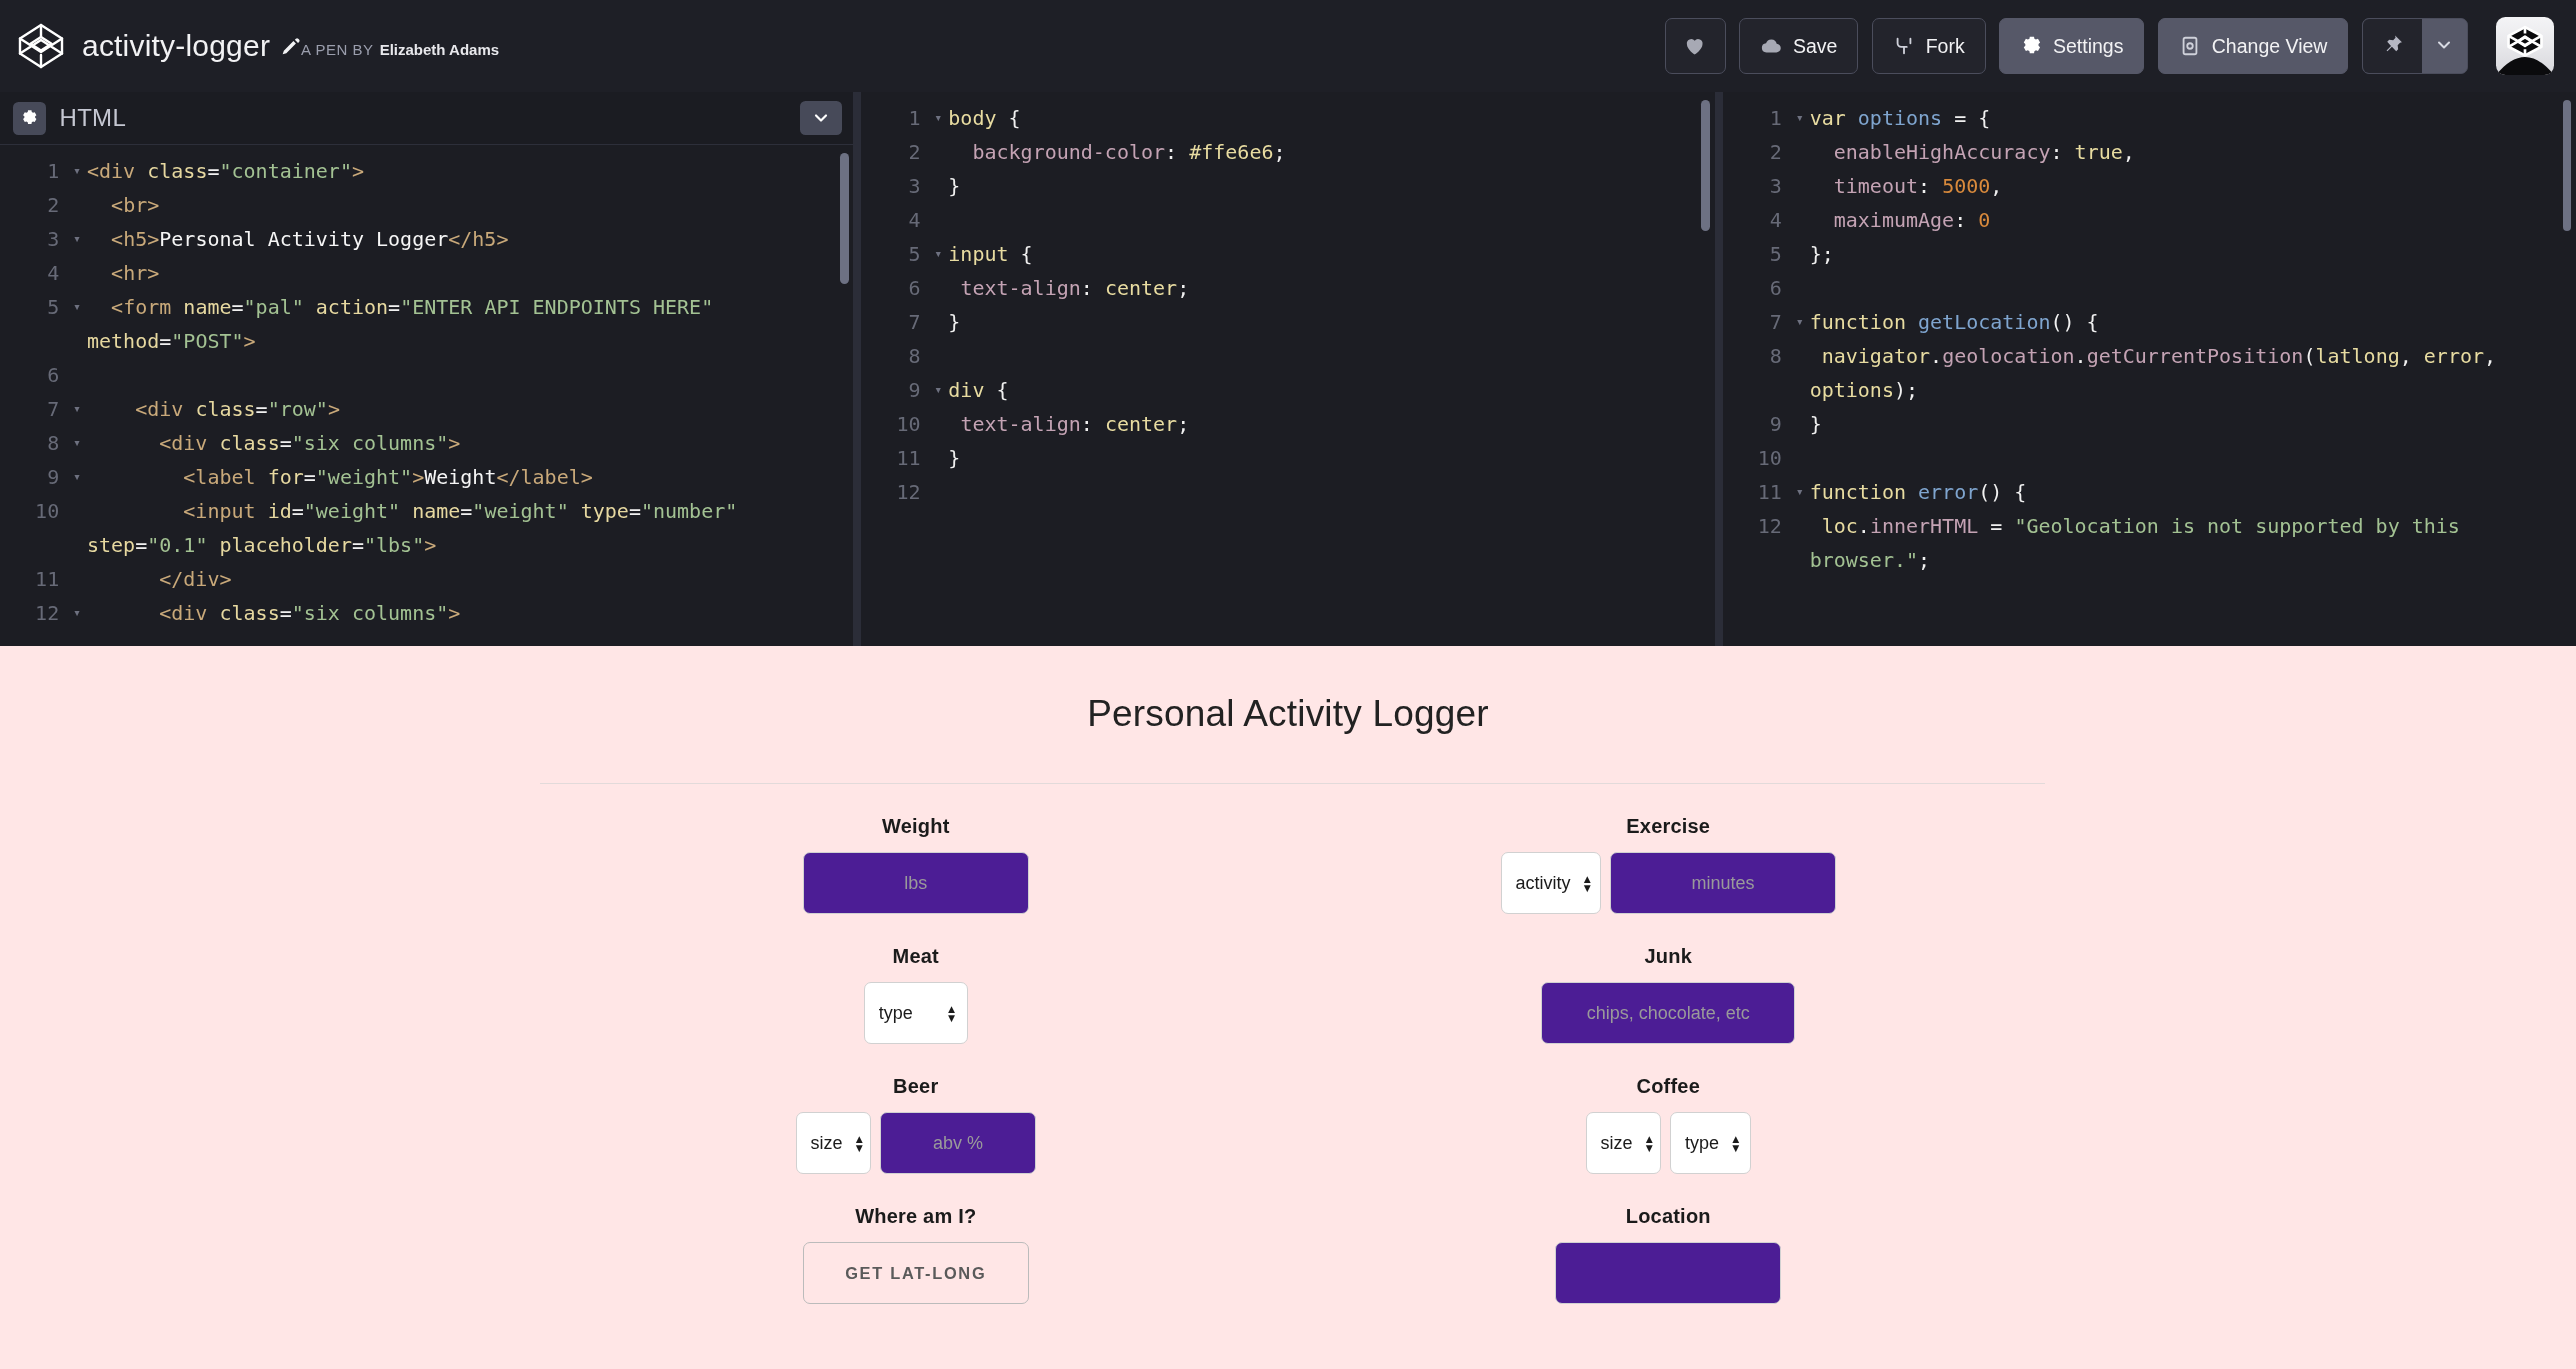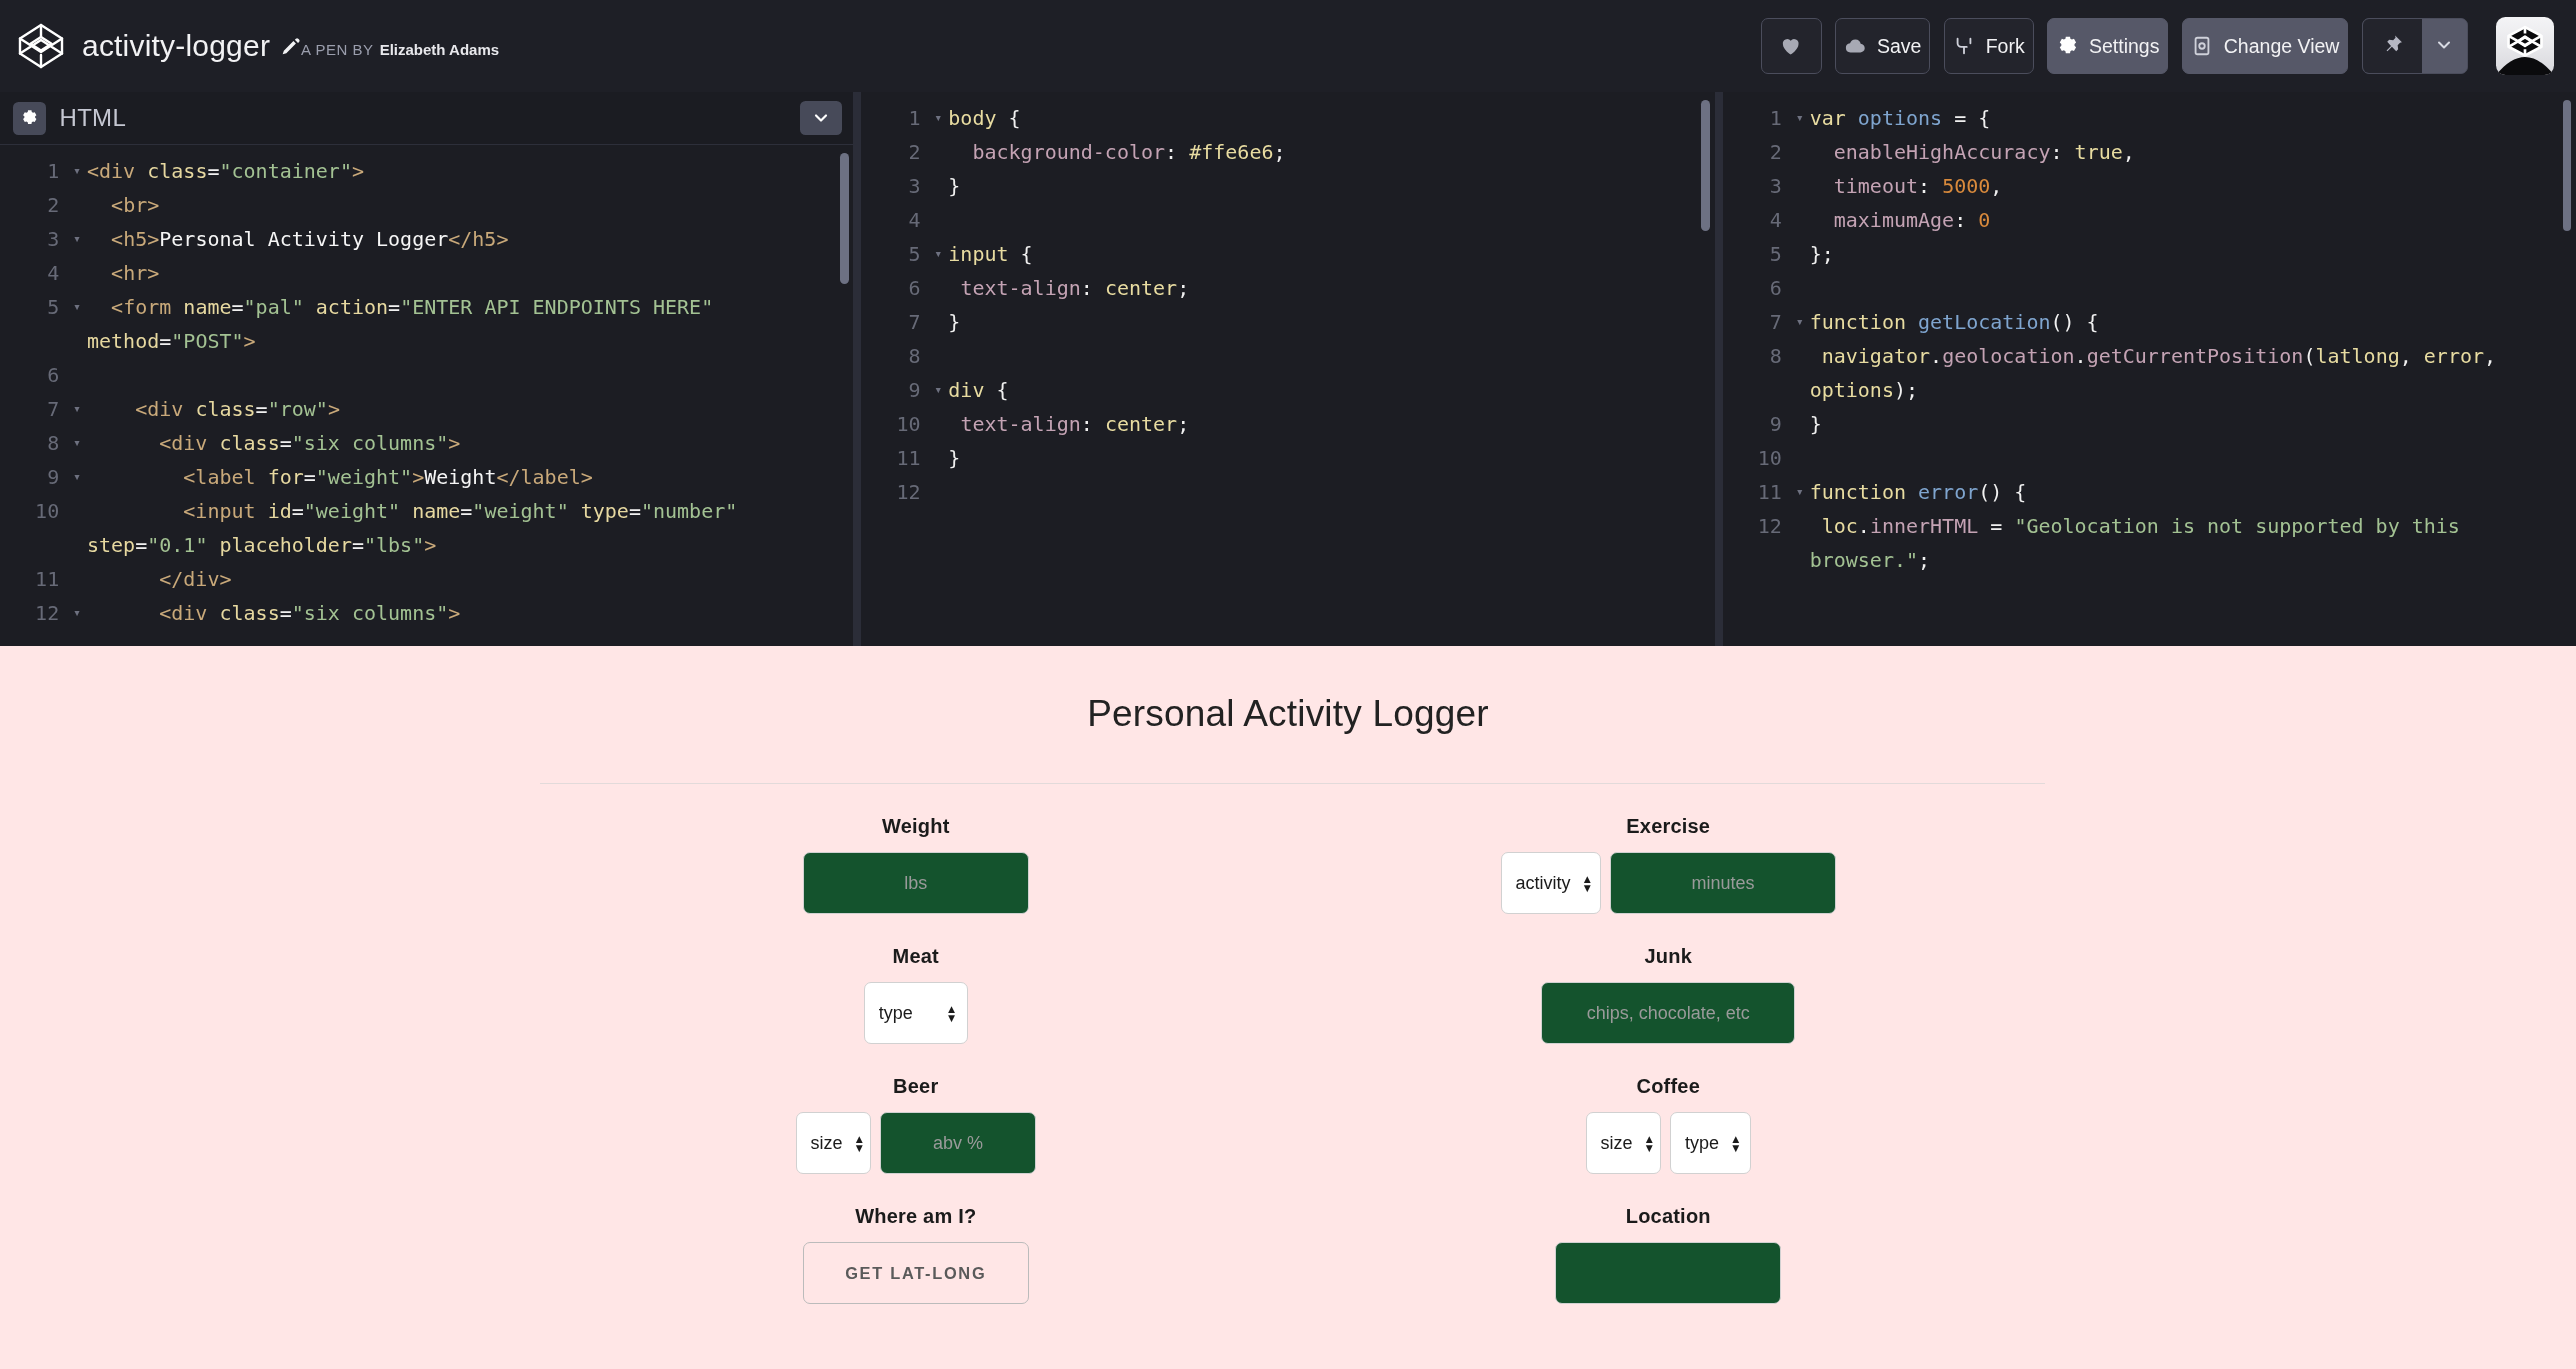--- a/index.html
+++ b/index.html
@@ -33,21 +33,21 @@
   .pen-byline .author { color: #e8e8ec; font-weight: bold; letter-spacing: 0; }
 
   .topbar-actions {
     margin-left: auto; display: flex; align-items: center; gap: 13.3px;
   }
   .tb-btn {
     height: 56px; border-radius: 7px;
     background: #23242c; border: 1.2px solid #4b4d5c;
     color: #f2f2f4; font-size: 19.5px;
     display: flex; align-items: center; justify-content: center; gap: 11px;
-    padding: 0 8px; cursor: pointer; white-space: nowrap;
+    padding: 0 20px; cursor: pointer; white-space: nowrap;
   }
   .tb-btn.filled { background: #565868; border-color: #565868; }
   .tb-btn.icon-only { width: 61px; padding: 0; }
   .tb-btn svg { display: block; }
 
   .split-btn {
     height: 56px; display: flex; border-radius: 7px; overflow: hidden;
     border: 1.2px solid #4b4d5c; background: #565868;
   }
   .split-btn .sb-main {
@@ -158,21 +158,21 @@
   }
   .fcol { width: 50%; display: flex; flex-direction: column; align-items: center; }
   .flabel {
     font-size: 20px; font-weight: bold; color: #1b1b1b;
     margin-bottom: 14px; letter-spacing: 0.2px;
   }
   .fctrls { display: flex; gap: 9.4px; align-items: center; }
 
   .finput {
     height: 62px; border: 1.6px solid #d1d1d1; border-radius: 7px;
-    background: #14532d; font-size: 18px; color: #9a9a9a;
+    background: #4c1d95; font-size: 18px; color: #9a9a9a;
     text-align: center; font-family: "Liberation Sans", sans-serif;
     display: flex; align-items: center; justify-content: center;
     padding: 0 12.5px;
   }
   .w-weight   { width: 226px; }
   .w-minutes  { width: 226px; }
   .w-junk     { width: 254px; text-align: right; }
   .w-abv      { width: 156px; }
   .w-location { width: 226px; }
 

